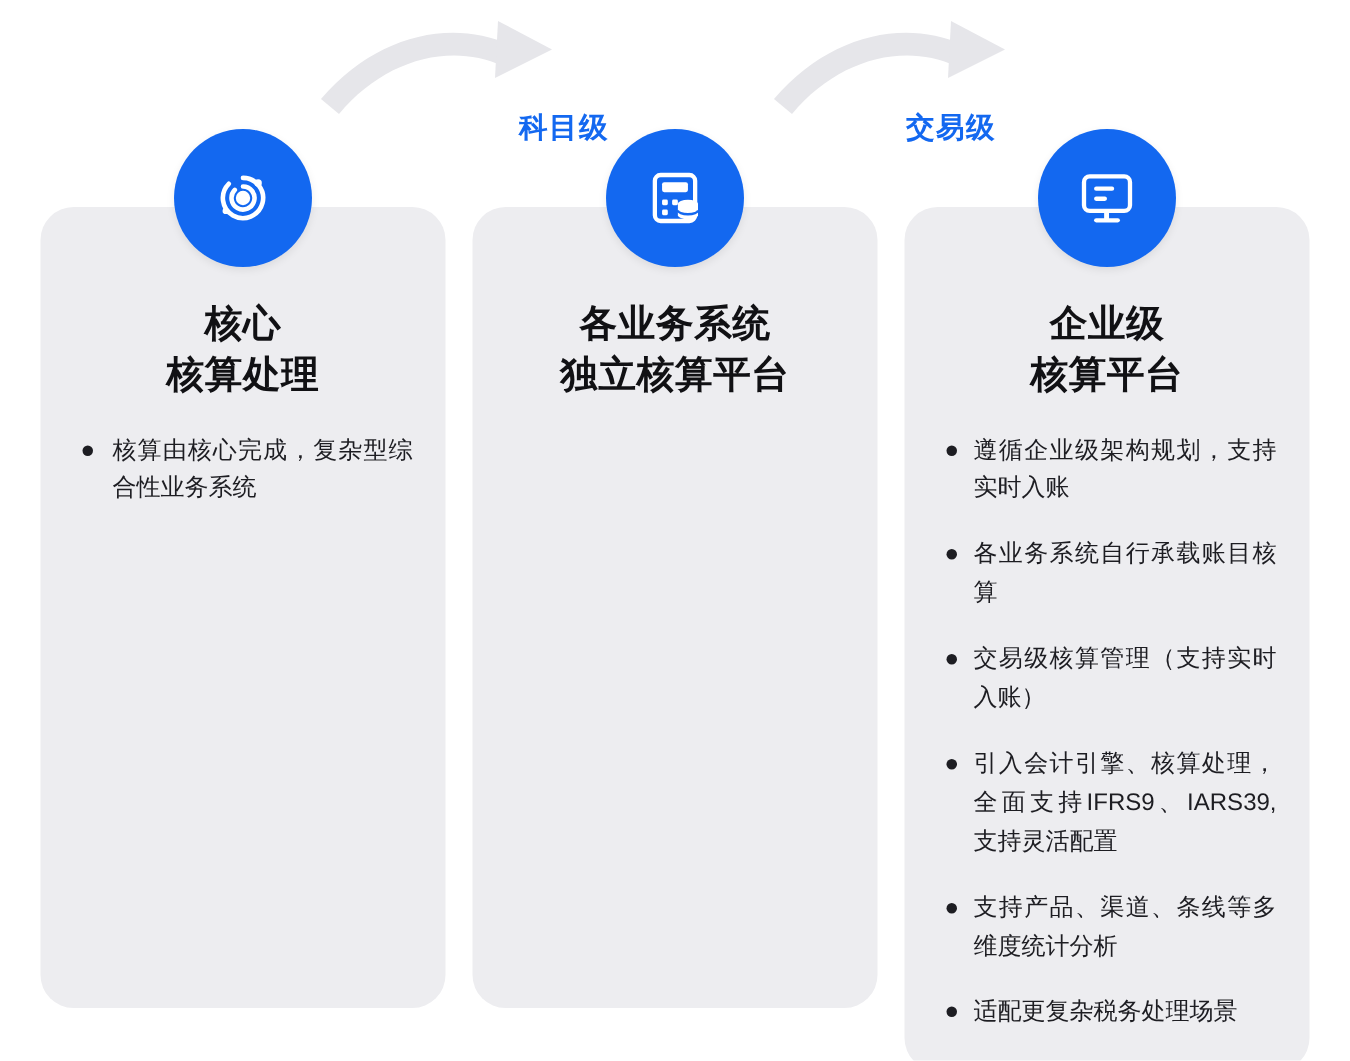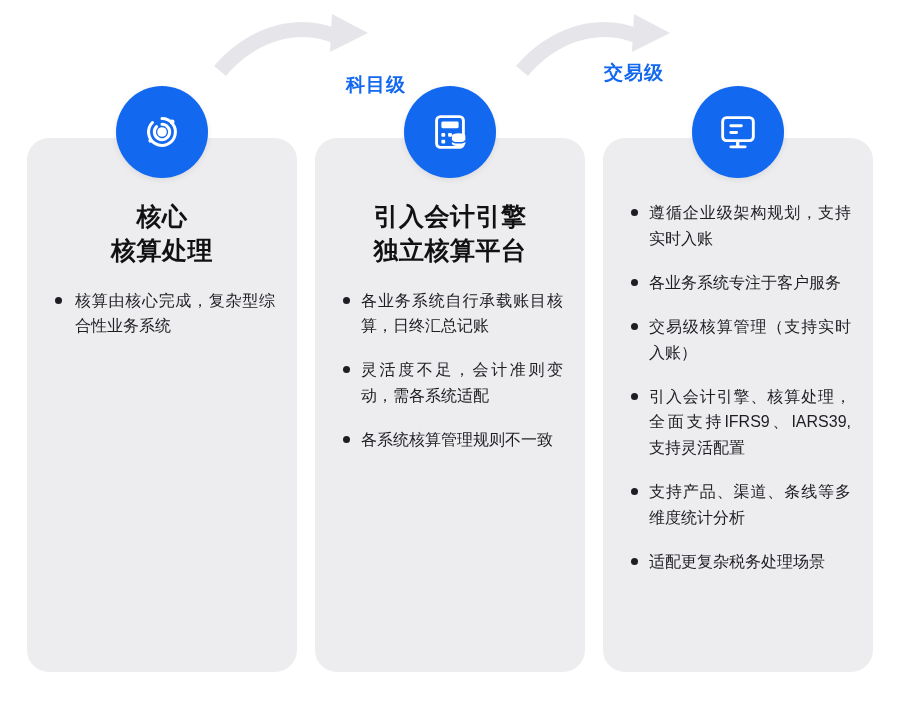--- a/index.html
+++ b/index.html
@@ -125,21 +125,21 @@
   
   .arrow-label {
     position: absolute;
     font-size: 19px;
     font-weight: bold;
     color: #1368f0;
     letter-spacing: 1px;
     white-space: nowrap;
   }
   #label-1 { left: 300px; top: 72px; margin-left: 46px; }
-  #label-2 { left: 604px; top: 60px; }
+  #label-2 { left: 604px; top: 72px; }
 </style>
 </head>
 <body>
 
 <div id="stage">
 
   <svg class="arrows-layer" viewBox="0 0 900 707" xmlns="http://www.w3.org/2000/svg">
     <defs>
       <linearGradient id="gradArrow" x1="0" y1="0" x2="1" y2="0">
         <stop offset="0%" stop-color="#e4e4e8"></stop>
@@ -189,44 +189,41 @@
           <rect x="15" y="13" width="18" height="7" rx="1.5" fill="#ffffff"></rect>
           <rect x="15" y="25" width="4" height="4" rx="1" fill="#ffffff"></rect>
           <rect x="15" y="32" width="4" height="4" rx="1" fill="#ffffff"></rect>
           <rect x="22" y="25" width="4" height="4" rx="1" fill="#ffffff"></rect>
           <ellipse cx="33" cy="28" rx="7" ry="2.8" fill="#ffffff"></ellipse>
           <path d="M26 28 v8 a7 2.8 0 0 0 14 0 v-8" fill="#ffffff"></path>
           <path d="M26 32.5 a7 2.8 0 0 0 14 0" fill="none" stroke="#1368f0" stroke-width="1.6"></path>
         </svg>
       </div>
       <div class="card">
-        <div class="card-title">引入会计引擎
+        <div class="card-title">各业务系统
 独立核算平台</div>
-        <ul class="bullets">
-          <li>各业务系统自行承载账目核算，日终汇总记账</li>
-          <li>灵活度不足，会计准则变动，需各系统适配</li>
-          <li>各系统核算管理规则不一致</li>
-        </ul>
       </div>
     </div>
 
     <div class="column col-3">
       <div class="badge">
         <svg width="46" height="46" viewBox="0 0 48 48" xmlns="http://www.w3.org/2000/svg">
           <rect x="8" y="9" width="32" height="24" rx="4" fill="none" stroke="#ffffff" stroke-width="3"></rect>
           <rect x="15" y="16" width="14" height="3" rx="1.5" fill="#ffffff"></rect>
           <rect x="15" y="23" width="9" height="3" rx="1.5" fill="#ffffff"></rect>
           <rect x="22" y="33" width="3.4" height="6" fill="#ffffff"></rect>
           <rect x="15" y="38" width="18" height="3" rx="1.5" fill="#ffffff"></rect>
         </svg>
       </div>
       <div class="card tall">
+        <div class="card-title">企业级
+核算平台</div>
         <ul class="bullets">
           <li>遵循企业级架构规划，支持实时入账</li>
-          <li>各业务系统专注于客户服务</li>
+          <li>各业务系统自行承载账目核算</li>
           <li>交易级核算管理（支持实时入账）</li>
           <li>引入会计引擎、核算处理，全面支持IFRS9、IARS39, 支持灵活配置</li>
           <li>支持产品、渠道、条线等多维度统计分析</li>
           <li>适配更复杂税务处理场景</li>
         </ul>
       </div>
     </div>
 
   </div>
 </div>

